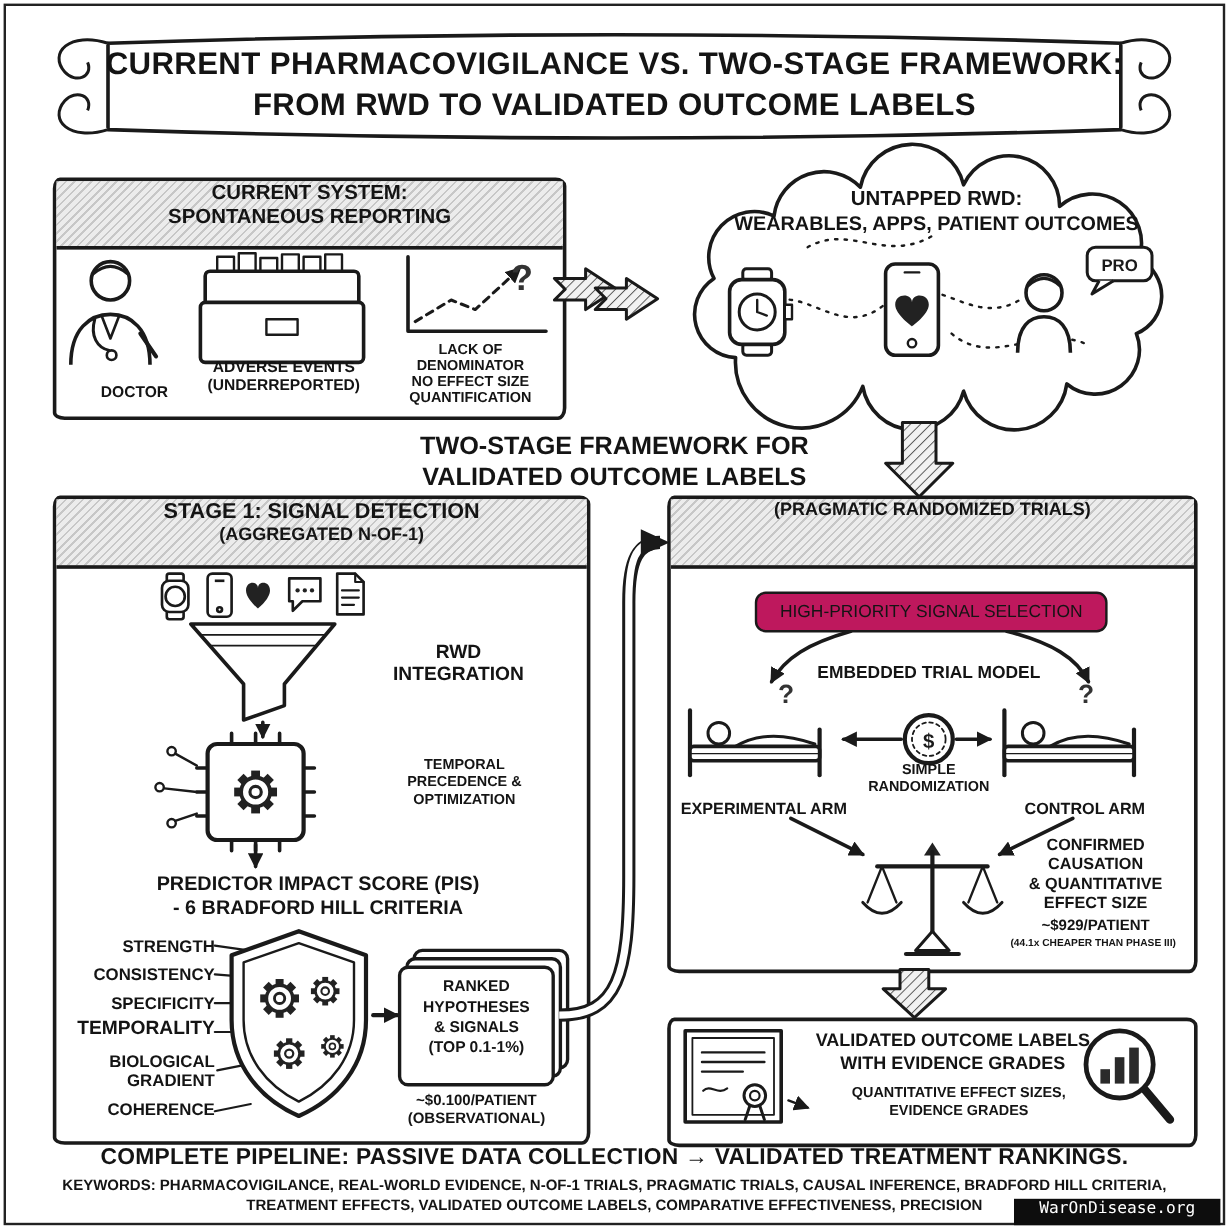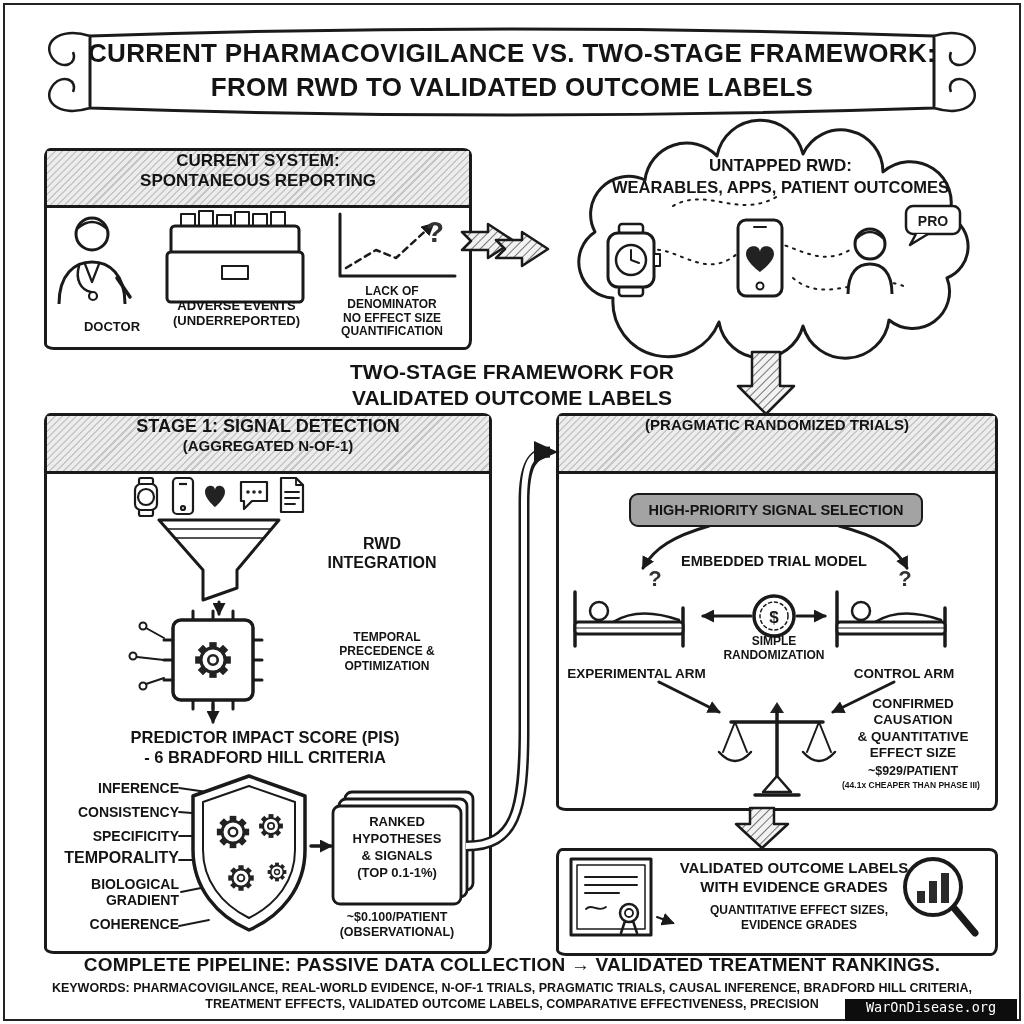--- a/index.html
+++ b/index.html
@@ -234,41 +234,41 @@
       <rect x="286" y="332" width="128" height="98" rx="7"></rect>
     </g>
   </svg>
   <div class="t" style="left:250px;top:118px;width:170px;font-size:16px">RWD
 INTEGRATION</div>
   <div class="t" style="left:255px;top:214px;width:170px;font-size:12px">TEMPORAL
 PRECEDENCE &amp;
 OPTIMIZATION</div>
   <div class="t" style="left:8px;top:312px;width:420px;font-size:16.5px">PREDICTOR IMPACT SCORE (PIS)
 - 6 BRADFORD HILL CRITERIA</div>
-  <div class="t tr" style="left:4px;top:364px;width:128px;font-size:14px">INFERENCE</div>
+  <div class="t tr" style="left:4px;top:364px;width:128px;font-size:14px">STRENGTH</div>
   <div class="t tr" style="left:4px;top:388px;width:128px;font-size:14px">CONSISTENCY</div>
   <div class="t tr" style="left:4px;top:412px;width:128px;font-size:14px">SPECIFICITY</div>
   <div class="t tr" style="left:4px;top:432px;width:128px;font-size:16px">TEMPORALITY</div>
   <div class="t tr" style="left:4px;top:460px;width:128px;font-size:14px;line-height:1.15">BIOLOGICAL
 GRADIENT</div>
   <div class="t tr" style="left:4px;top:500px;width:128px;font-size:14px">COHERENCE</div>
   <div class="t" style="left:288px;top:398px;width:124px;font-size:13px;line-height:1.3">RANKED
 HYPOTHESES
 &amp; SIGNALS
 (TOP 0.1-1%)</div>
   <div class="t" style="left:284px;top:494px;width:132px;font-size:12.5px">~$0.100/PATIENT
 (OBSERVATIONAL)</div>
 </div>
 
 <div class="box" style="left:556px;top:413px;width:436px;height:392px">
   <div class="hdr" style="height:55px">
     <span style="font-size:15px">(PRAGMATIC RANDOMIZED TRIALS)</span>
   </div>
   <div style="position:absolute;left:70px;top:77px;width:290px;height:30px;border:2.5px solid #1a1a1a;border-radius:9px;
-              display:flex;align-items:center;justify-content:center;font-weight:700;font-size:14.5px;background:#a3a3a3;z-index:3">
+              display:flex;align-items:center;justify-content:center;font-weight:400;font-size:14.5px;background:#be185d;z-index:3">
     <span>HIGH-PRIORITY SIGNAL SELECTION</span>
   </div>
   <svg class="art" style="left:0;top:58px;width:430px;height:328px" viewBox="0 0 430 328">
     <path class="ink" stroke-width="3" d="M150,52 C115,62 95,74 84,94" marker-end="url(#mA)"></path>
     <path class="ink" stroke-width="3" d="M280,52 C318,62 338,74 348,94" marker-end="url(#mA)"></path>
     <text x="96" y="112" font-size="22" font-weight="bold" fill="#333" text-anchor="middle">?</text>
     <text x="346" y="112" font-size="22" font-weight="bold" fill="#333" text-anchor="middle">?</text>
     <g transform="translate(10,116)">
       <line class="ink" stroke-width="3.5" x1="6" y1="2" x2="6" y2="56"></line>
       <line class="ink" stroke-width="3.5" x1="114" y1="18" x2="114" y2="56"></line>

